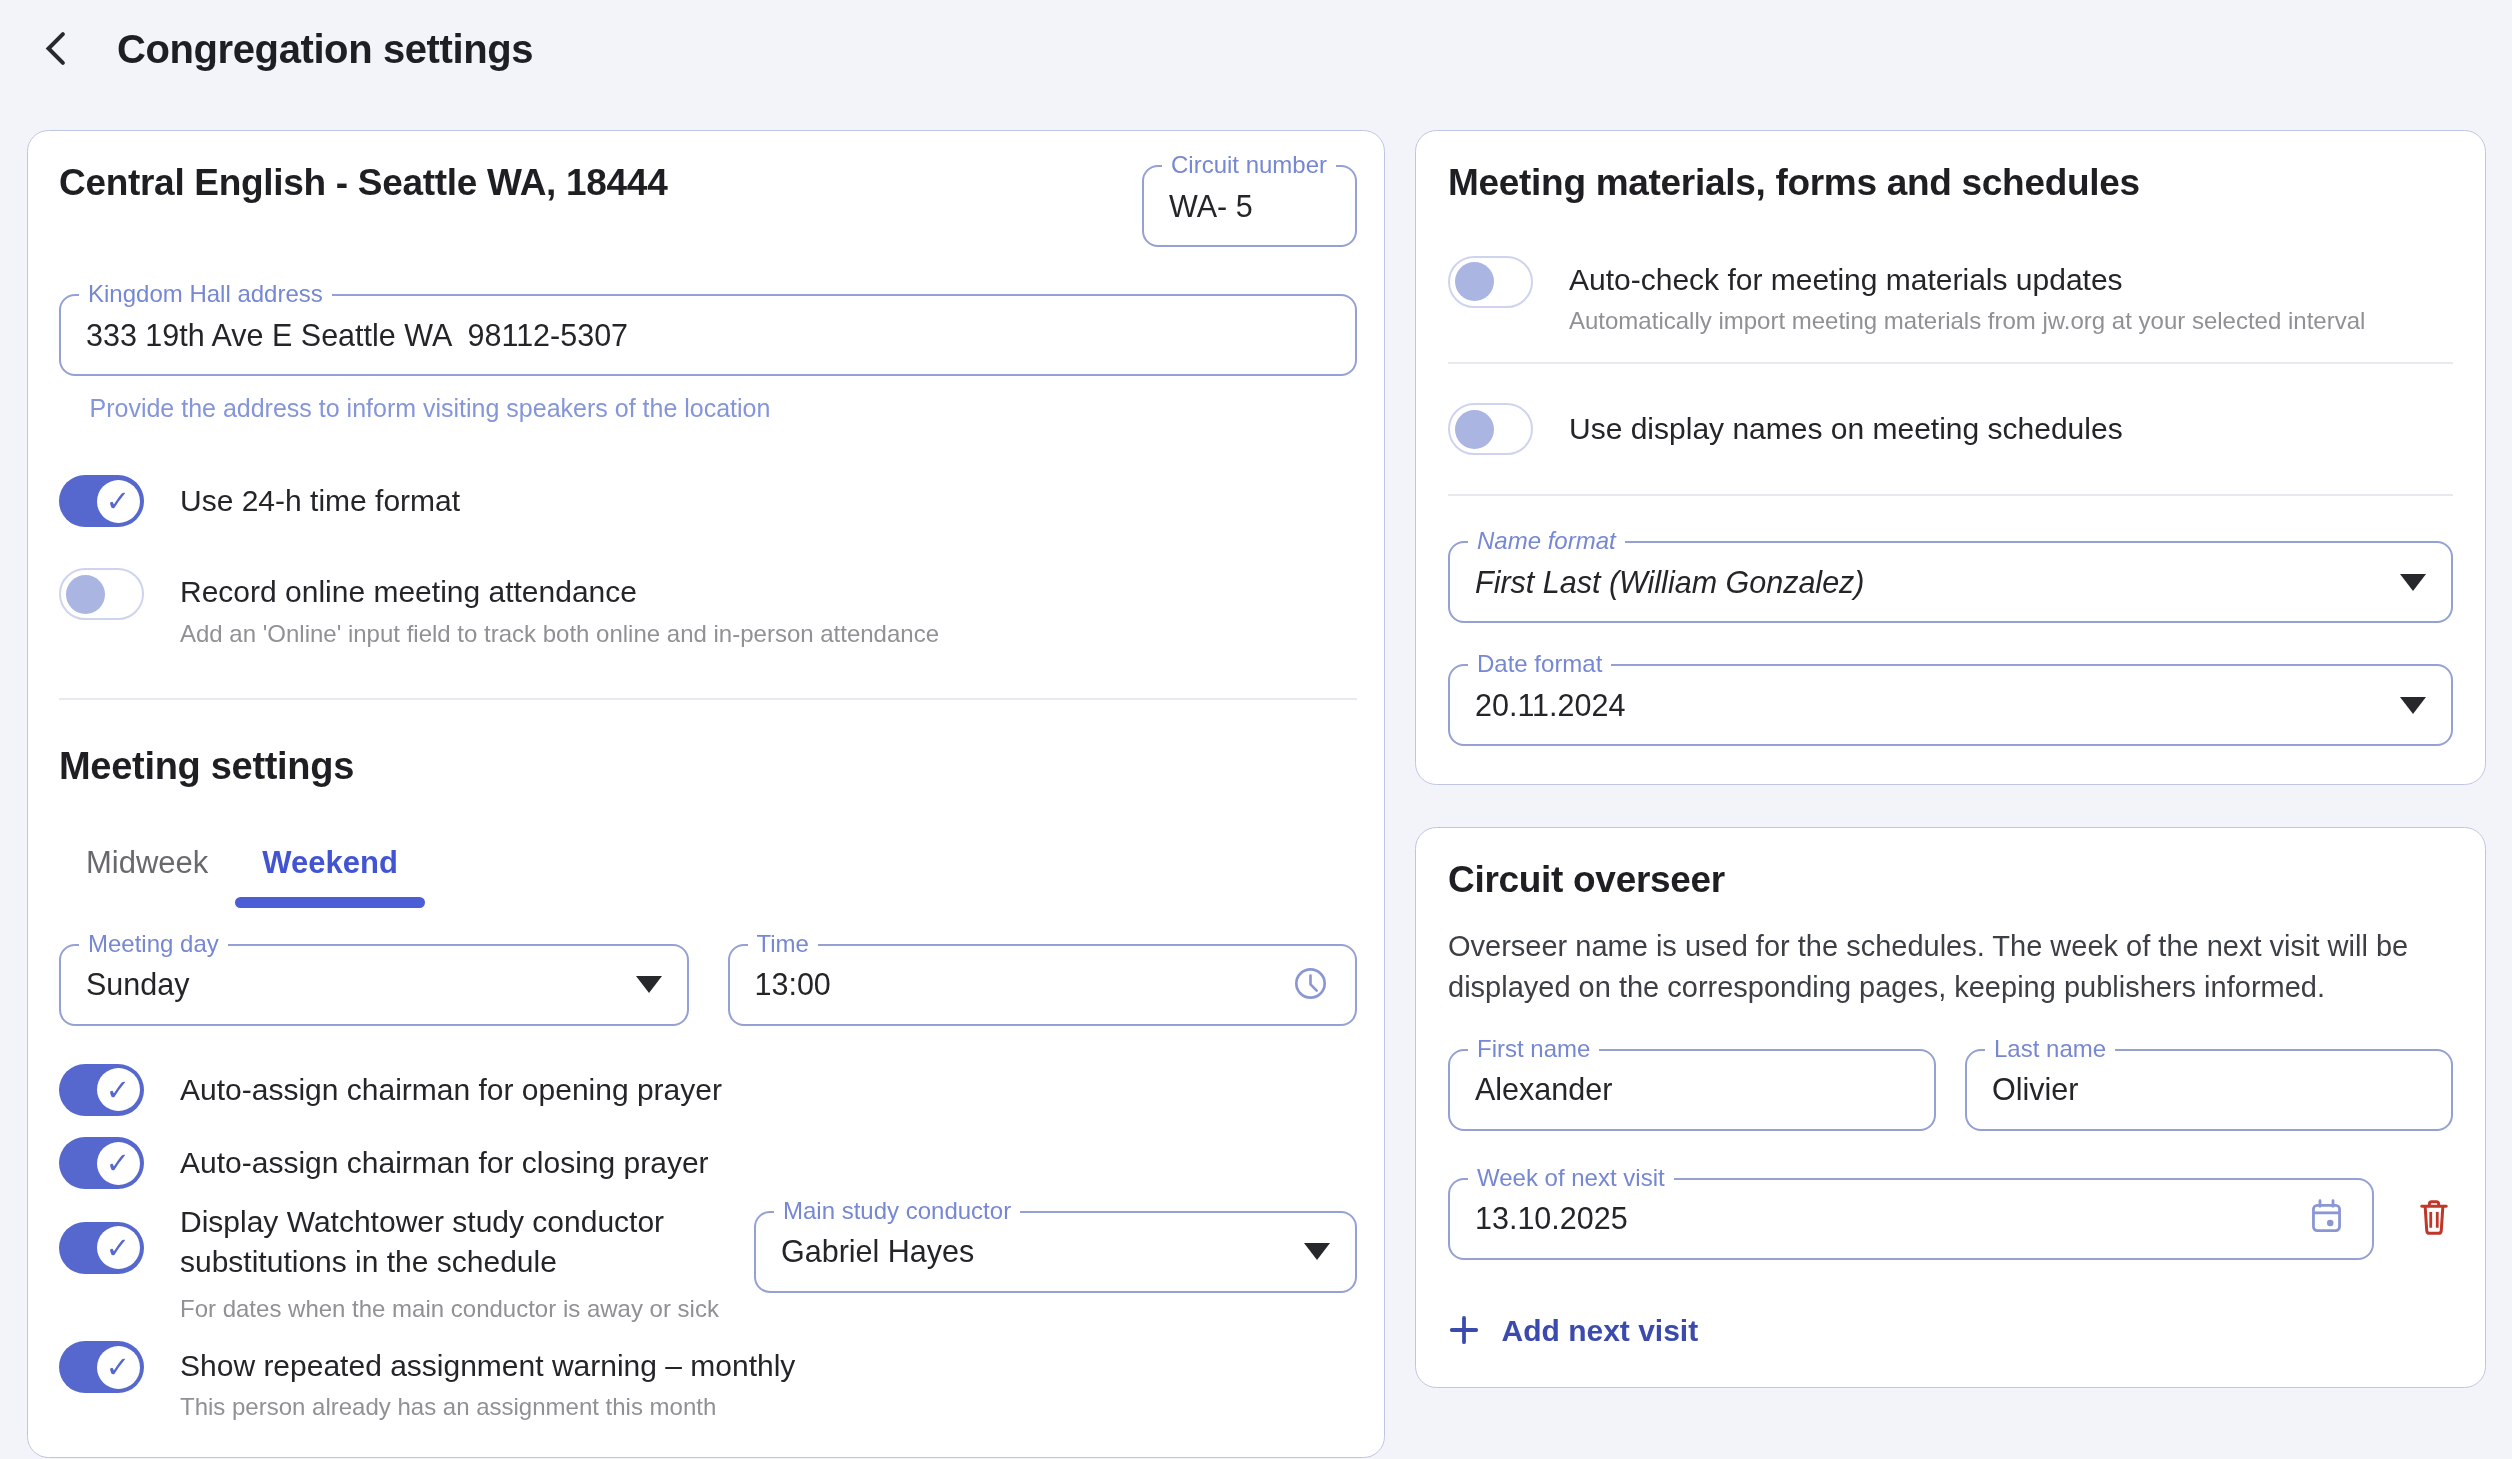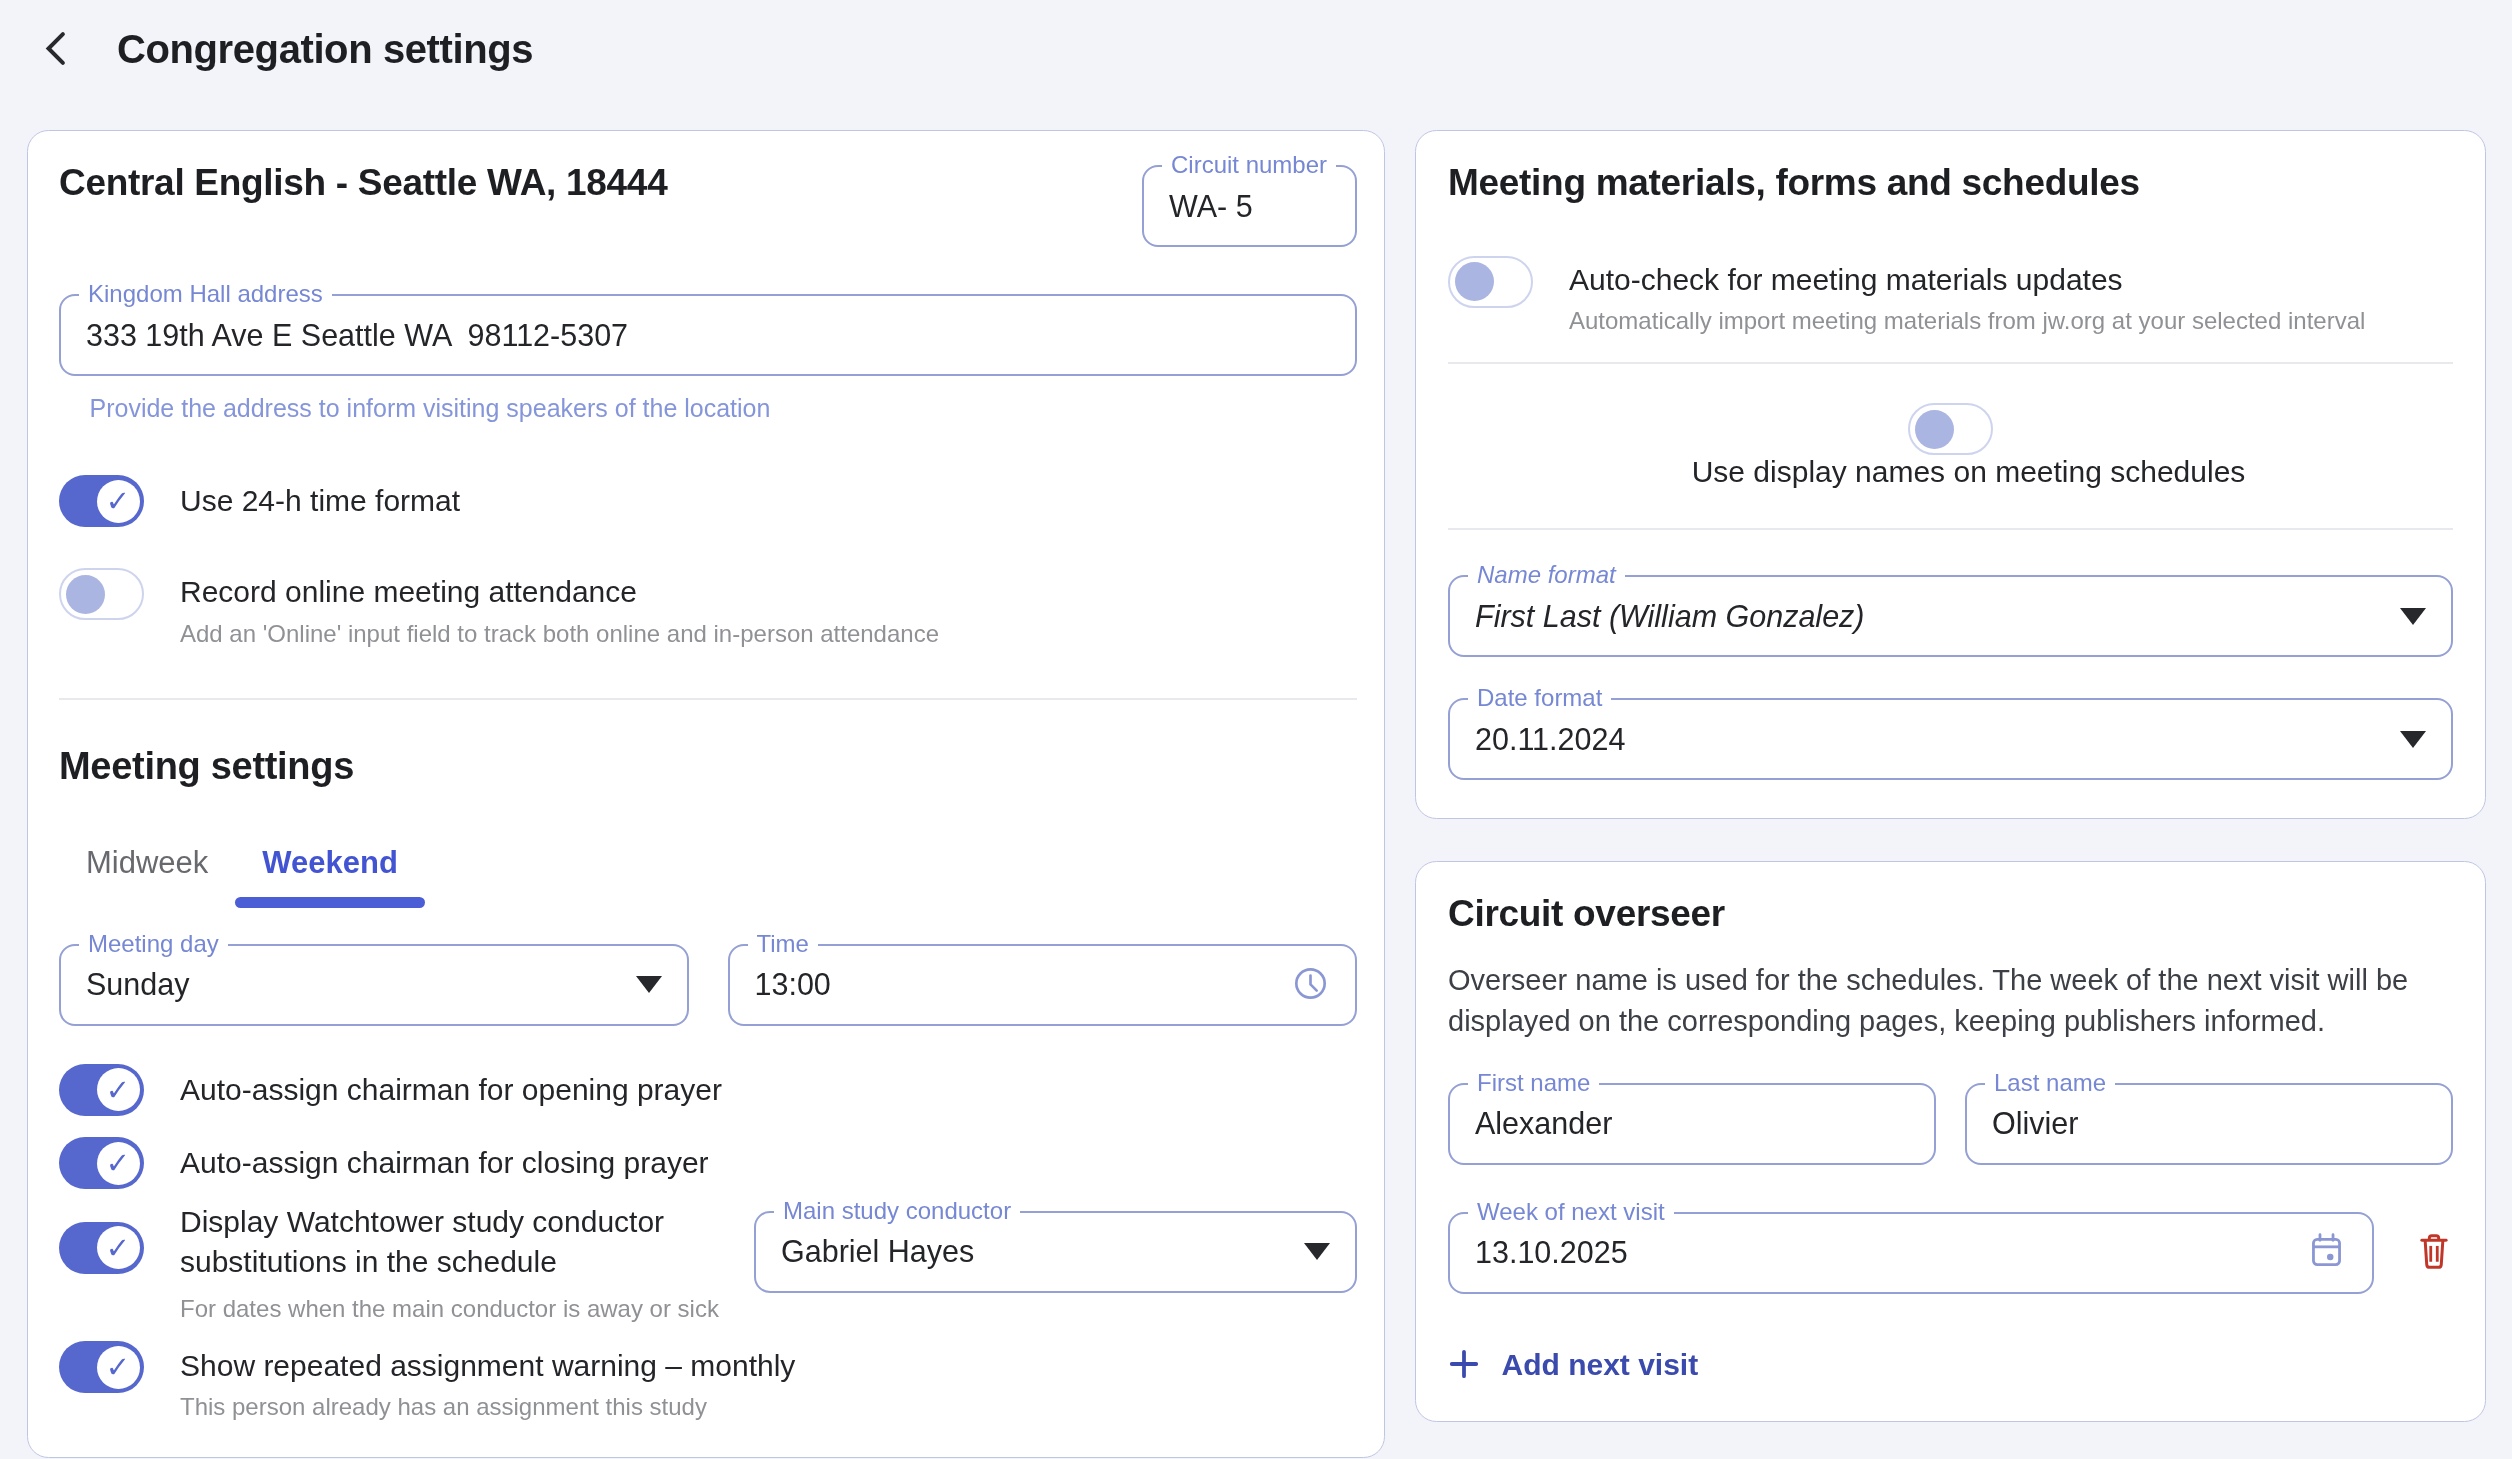--- a/index.html
+++ b/index.html
@@ -72,21 +72,21 @@
   .wt-text { margin-left: 36px; }
   .wt-text .toggle-label { width: 574px; line-height: 1.32; }
   .wt-text .toggle-helper { margin-top: 14.3px; }
   .field.conductor { width: 625px; margin-left: auto; margin-top: 9px; }
   .row-warning { margin-top: 18px; }
 
   
   .row-autocheck { margin-top: 52px; }
   .div-r1 { margin-top: 27px; }
   .row-exact { margin-top: 45px; }
-  .row-names { margin-top: 39px; align-items: center; flex-direction: column; }
+  .row-names { margin-top: 39px; align-items: center; }
   .row-names .toggle-text { padding-top: 0; }
   .div-r2 { margin-top: 39px; }
   .field.nameformat { margin-top: 45px; font-style: italic; }
   .field.dateformat { margin-top: 41px; }
 
   .overseer-desc { font-size: 29px; color: #3c3f45; line-height: 1.42; margin-top: 25px; }
   .names-row { display: flex; gap: 29px; margin-top: 41px; }
   .names-row .field { flex: 1; }
   .visit-row { display: flex; align-items: center; margin-top: 47px; }
   .field.visit { width: 927px; }
@@ -205,21 +205,21 @@
         <span class="caret"></span>
       </div>
     </div>
 
     <div class="toggle-row row-warning">
       <div class="toggle on">
           <div class="thumb"></div>
         </div>
       <div class="toggle-text">
         <div class="toggle-label">Show repeated assignment warning – monthly</div>
-        <div class="toggle-helper">This person already has an assignment this study</div>
+        <div class="toggle-helper">This person already has an assignment this month</div>
       </div>
     </div>
   </div>
 
   <div class="col-right">
 
     <div class="card card-right">
       <h2 class="card-title">Meeting materials, forms and schedules</h2>
 
       <div class="toggle-row row-autocheck">

